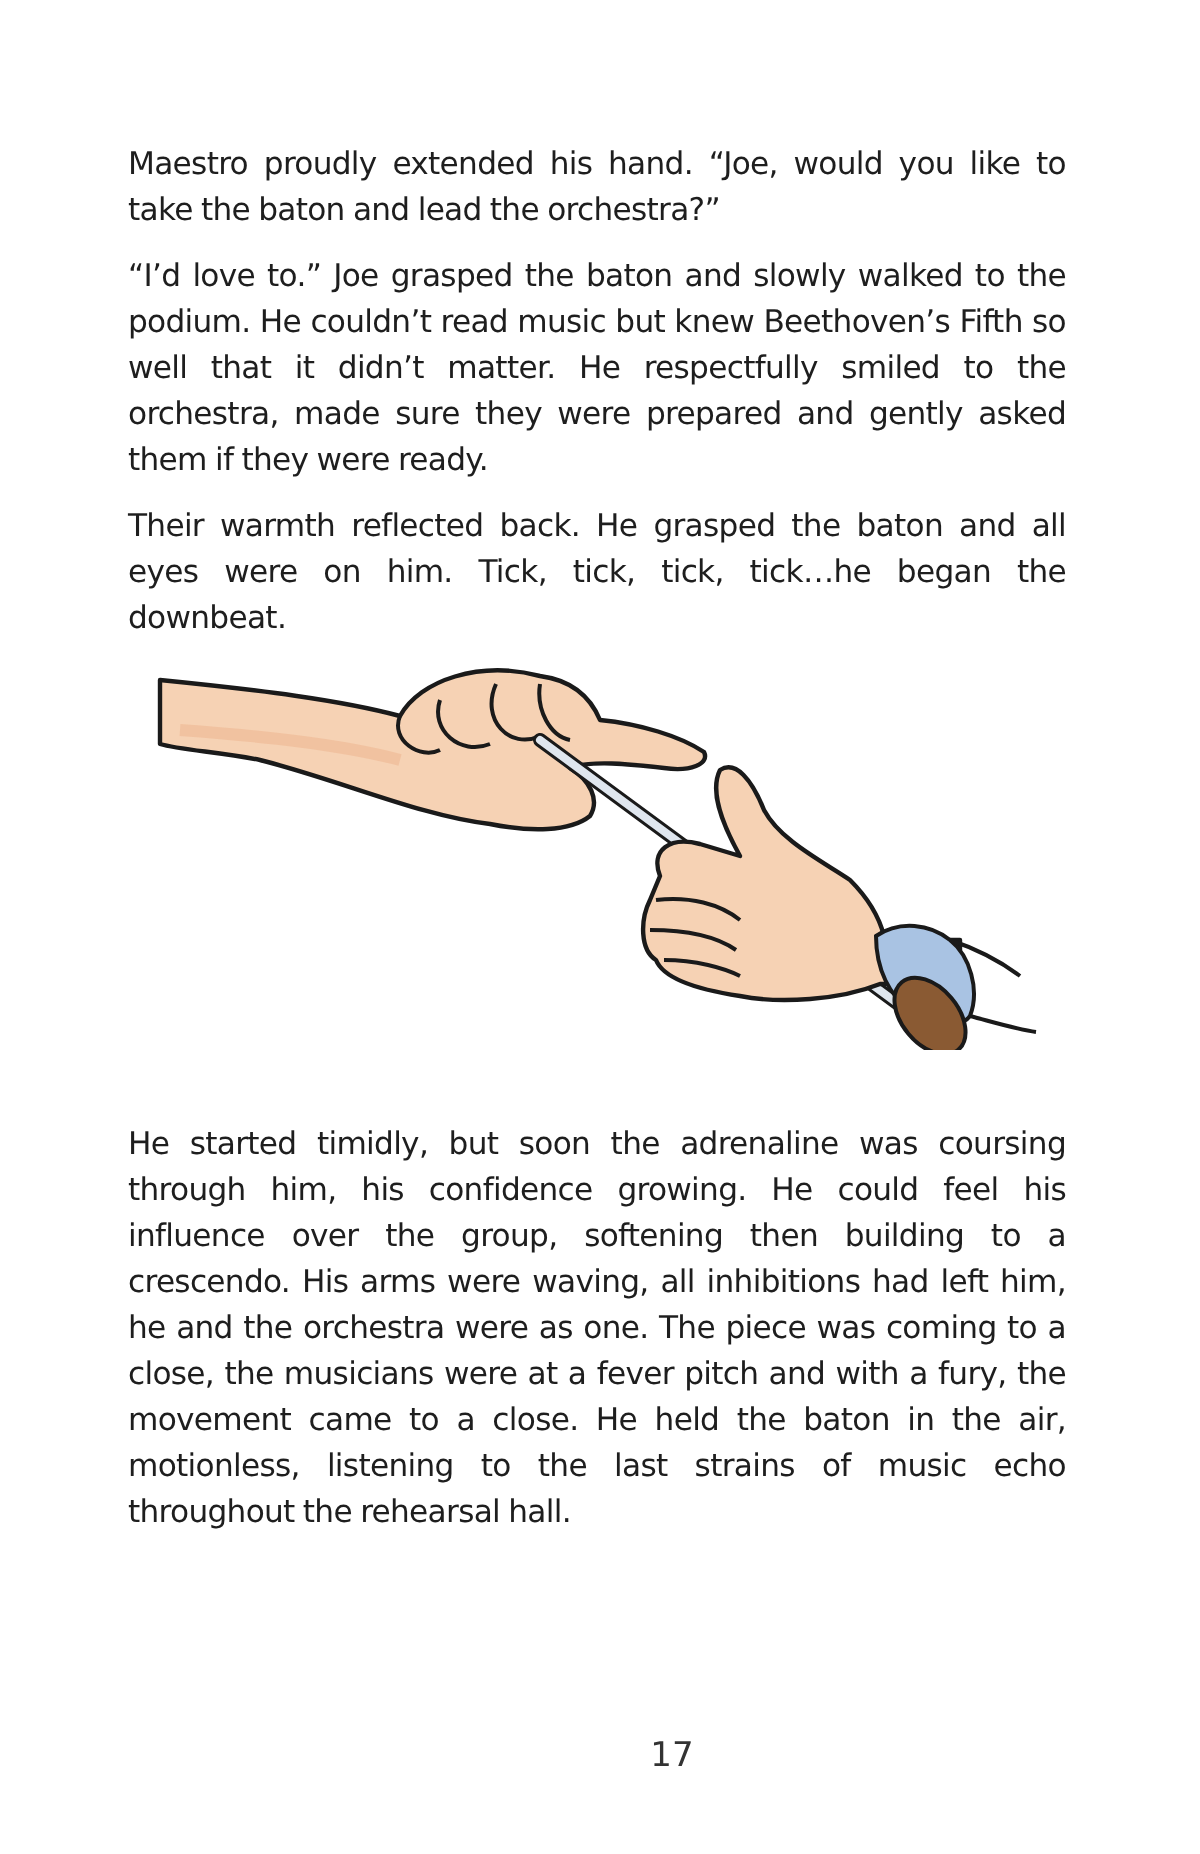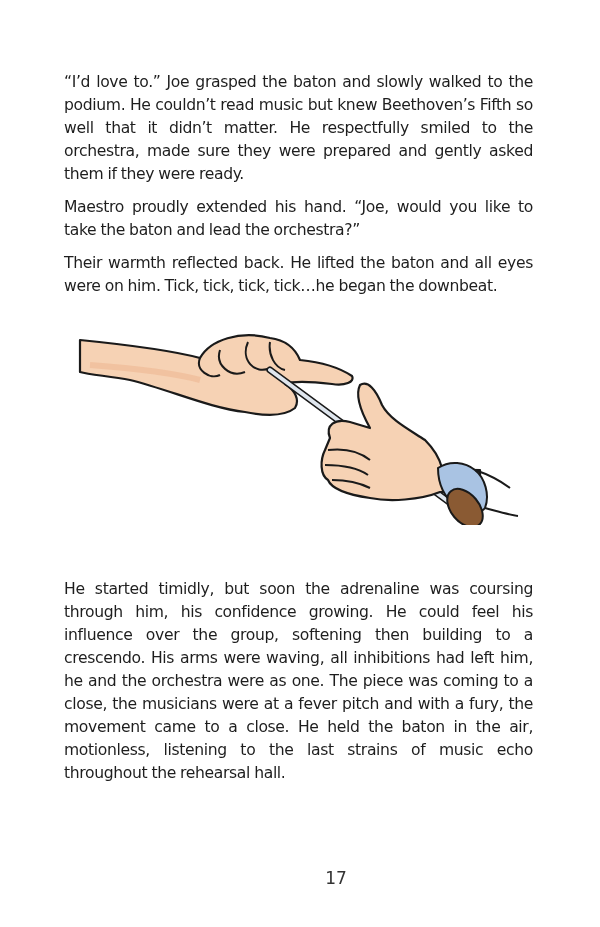--- a/index.html
+++ b/index.html
@@ -6,33 +6,33 @@
     body { width: 600px; height: 927px; position: relative; overflow: hidden; }
     .page {
       position: absolute; left: 64px; top: 71px; width: 469px;
       font-family: "DejaVu Sans", sans-serif;
       font-size: 15.6px; line-height: 23px; color: #1e1e1e;
       letter-spacing: -0.35px; word-spacing: -0.5px;
     }
     .page p { margin: 0 0 10px 0; text-align: justify; text-align-last: left; }
     .illustration { position: absolute; left: 70px; top: 320px; width: 470px; height: 205px; }
     .illustration svg { width: 100%; height: 100%; }
-    .p-lower { position: absolute; left: 64px; top: 578px; width: 469px; }
+    .p-lower { position: absolute; left: 64px; top: 561px; width: 469px; }
     .page-number {
       position: absolute; top: 868px; left: 0; width: 600px; text-align: center;
       font-family: "DejaVu Sans", sans-serif; font-size: 17px; color: #333; padding-left: 36px;
     }
   </style>
 </head>
 <body>
 
 <div class="page">
+  <p>Maestro proudly extended his hand. “Joe, would you like to take the baton and lead the orchestra?”</p>
   <p>“I’d love to.” Joe grasped the baton and slowly walked to the podium. He couldn’t read music but knew Beethoven’s Fifth so well that it didn’t matter. He respectfully smiled to the orchestra, made sure they were prepared and gently asked them if they were ready.</p>
-  <p>Maestro proudly extended his hand. “Joe, would you like to take the baton and lead the orchestra?”</p>
-  <p>Their warmth reflected back. He lifted the baton and all eyes were on him. Tick, tick, tick, tick…he began the downbeat.</p>
+  <p>Their warmth reflected back. He grasped the baton and all eyes were on him. Tick, tick, tick, tick…he began the downbeat.</p>
 </div>
 
 <div class="illustration">
   <svg viewBox="0 0 470 205" xmlns="http://www.w3.org/2000/svg">
 
     <path d="M10 20 C60 25 100 30 130 38 C140 20 170 10 200 18 C215 20 225 28 230 40 C250 42 270 48 282 56 C285 62 275 66 262 64 C245 62 225 60 215 64 C225 70 230 80 225 88 C215 96 195 96 175 92 C140 88 100 70 60 60 C40 56 20 55 10 52 Z" fill="#f6d2b4" stroke="#1a1a1a" stroke-width="2.2" stroke-linejoin="round"></path>
     <path d="M130 38 C125 50 140 60 150 55 M150 30 C145 45 160 58 175 52 M178 22 C170 40 185 55 200 48 M200 22 C198 35 205 48 215 50" fill="none" stroke="#1a1a1a" stroke-width="2"></path>
     <path d="M20 45 C60 48 100 52 130 60" fill="none" stroke="#eeb892" stroke-width="6" opacity="0.6"></path>
 
     <line x1="200" y1="50" x2="390" y2="190" stroke="#1a1a1a" stroke-width="7" stroke-linecap="round"></line>

